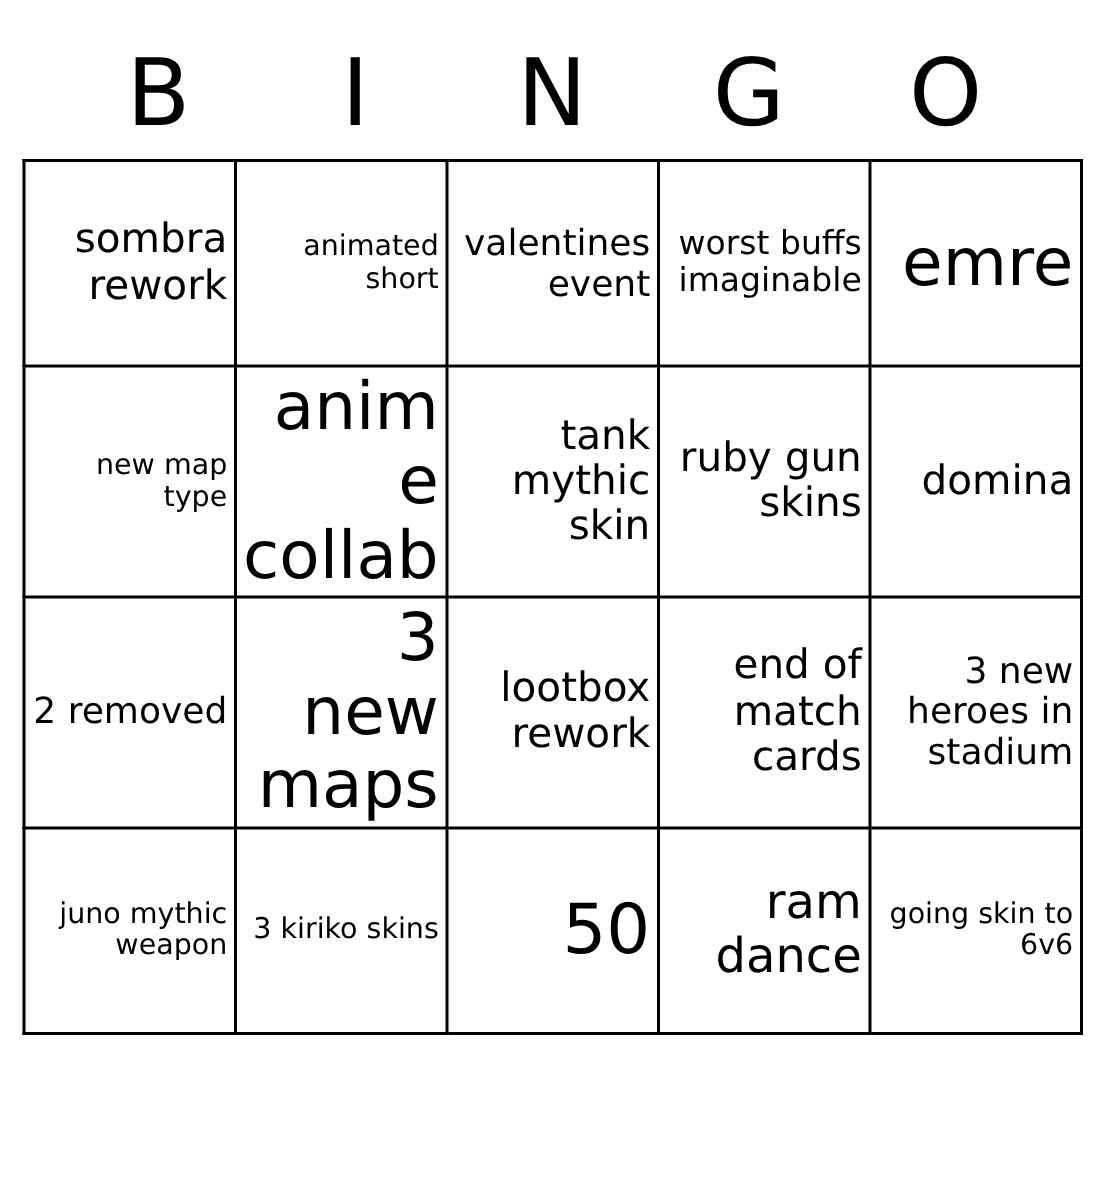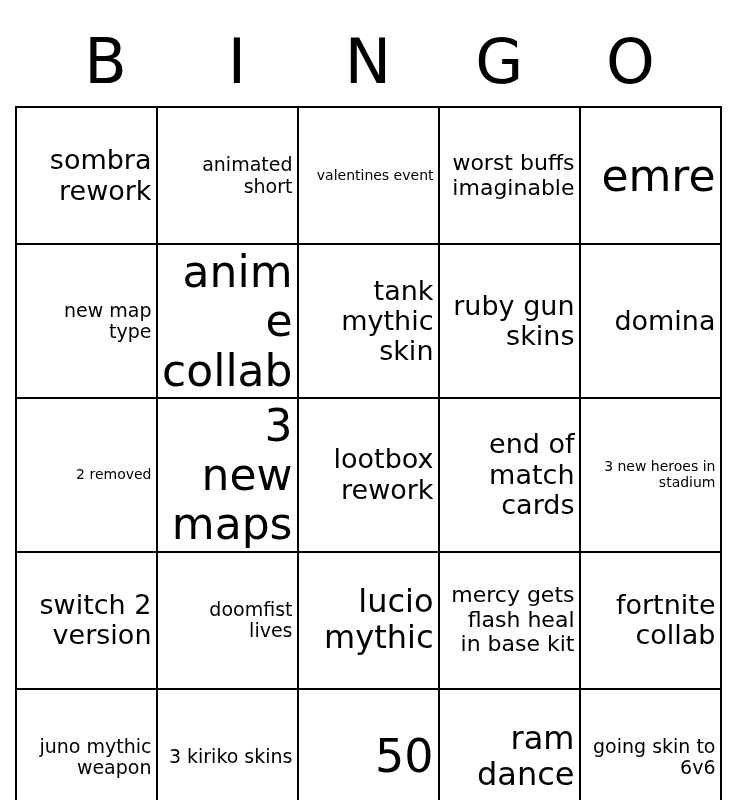--- a/index.html
+++ b/index.html
@@ -55,21 +55,21 @@
     display: block;
     width: 100%;
     line-height: 1.12;
     word-wrap: break-word;
   }
   
   .fs-xl { font-size: 44px; }
   .fs-lg { font-size: 32px; }
   .fs-md { font-size: 27px; }
   .fs-sm { font-size: 19px; }
-  .fs-xs { font-size: 14px; }
+  .fs-xs { font-size: 24px; }
   .fs-xxs { font-size: 22px; }
   .fs-huge { font-size: 46px; }
 </style>
 </head>
 <body>
 
 <div class="card">
 
   <div class="header">
     <div class="header-letter">B</div>
@@ -127,37 +127,20 @@
           </td>
         <td>
             <span class="cell-text fs-md">end of match cards</span>
           </td>
         <td>
             <span class="cell-text fs-xs">3 new heroes in stadium</span>
           </td>
       </tr>
       <tr>
         <td>
-            <span class="cell-text fs-md">switch 2 version</span>
-          </td>
-        <td>
-            <span class="cell-text fs-sm">doomfist lives</span>
-          </td>
-        <td>
-            <span class="cell-text fs-lg">lucio mythic</span>
-          </td>
-        <td>
-            <span class="cell-text fs-xxs">mercy gets flash heal in base kit</span>
-          </td>
-        <td>
-            <span class="cell-text fs-md">fortnite collab</span>
-          </td>
-      </tr>
-      <tr>
-        <td>
             <span class="cell-text fs-sm">juno mythic weapon</span>
           </td>
         <td>
             <span class="cell-text fs-sm">3 kiriko skins</span>
           </td>
         <td>
             <span class="cell-text fs-huge">50</span>
           </td>
         <td>
             <span class="cell-text fs-lg">ram dance</span>

